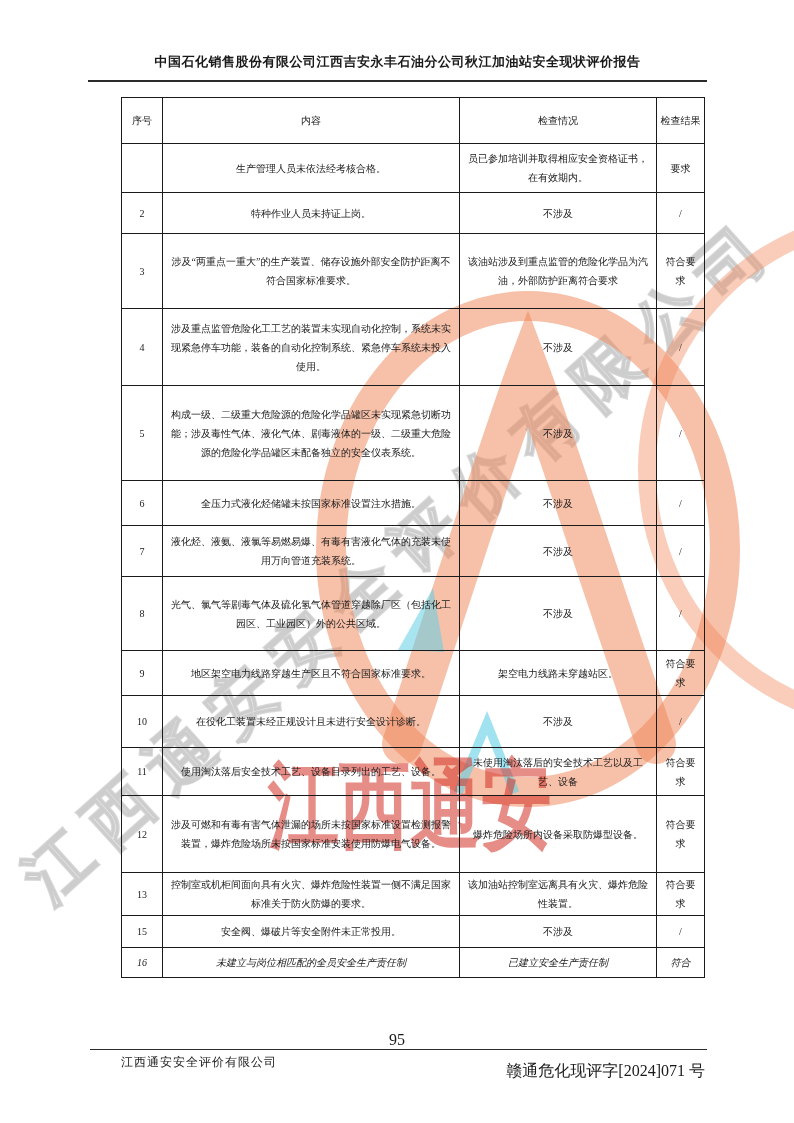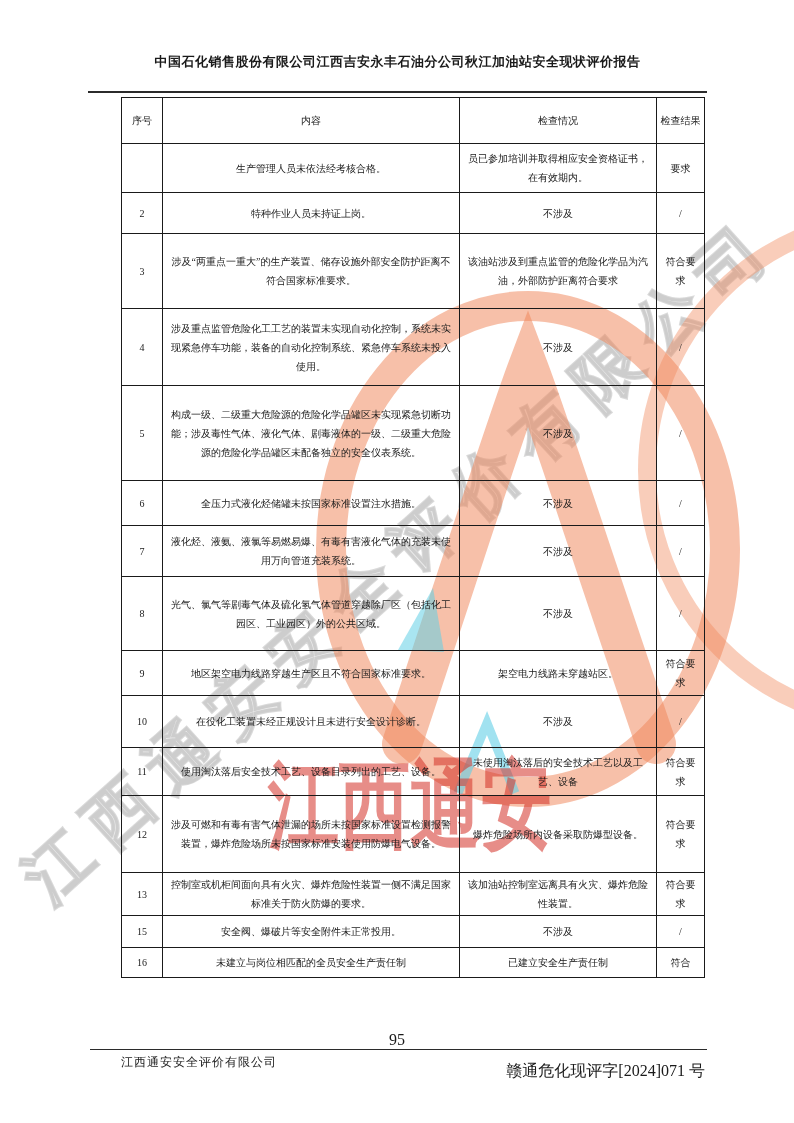--- a/index.html
+++ b/index.html
@@ -6,21 +6,21 @@
   .page{
     position:relative;width:794px;height:1123px;margin:0 auto;
     background:#ffffff;overflow:hidden;
     font-family:"Liberation Serif","DejaVu Serif",serif;
     color:#1a1a1a;
   }
   
   .doc-header{
     position:absolute;top:53px;left:88px;width:619px;
     text-align:center;font-size:13px;font-weight:bold;letter-spacing:.5px;
-    padding-bottom:20px;border-bottom:2px solid #2b2b2b;
+    padding-bottom:9px;border-bottom:2px solid #2b2b2b;
   }
   
   table.report{
     position:absolute;left:121px;top:97px;width:584px;
     border-collapse:collapse;table-layout:fixed;
     font-size:10px;line-height:19px;
   }
   table.report th,table.report td{
     border:1px solid #1a1a1a;vertical-align:middle;text-align:center;
     padding:2px 6px;font-weight:normal;word-break:break-all;
@@ -185,21 +185,21 @@
             <td class="cell-content">控制室或机柜间面向具有火灾、爆炸危险性装置一侧不满足国家标准关于防火防爆的要求。</td>
             <td class="cell-situation">该加油站控制室远离具有火灾、爆炸危险性装置。</td>
             <td class="cell-result">符合要求</td>
           </tr>
           <tr style="height: 32px;">
             <td class="cell-serial">15</td>
             <td class="cell-content">安全阀、爆破片等安全附件未正常投用。</td>
             <td class="cell-situation">不涉及</td>
             <td class="cell-result">/</td>
           </tr>
-          <tr style="height: 30px;">
+          <tr style="height: 30px; font-style: italic;">
             <td class="cell-serial">16</td>
             <td class="cell-content">未建立与岗位相匹配的全员安全生产责任制</td>
             <td class="cell-situation">已建立安全生产责任制</td>
             <td class="cell-result">符合</td>
           </tr>
         </tbody>
     </table>
 
     <div class="page-number">95</div>
     <div class="footer-rule"></div>

